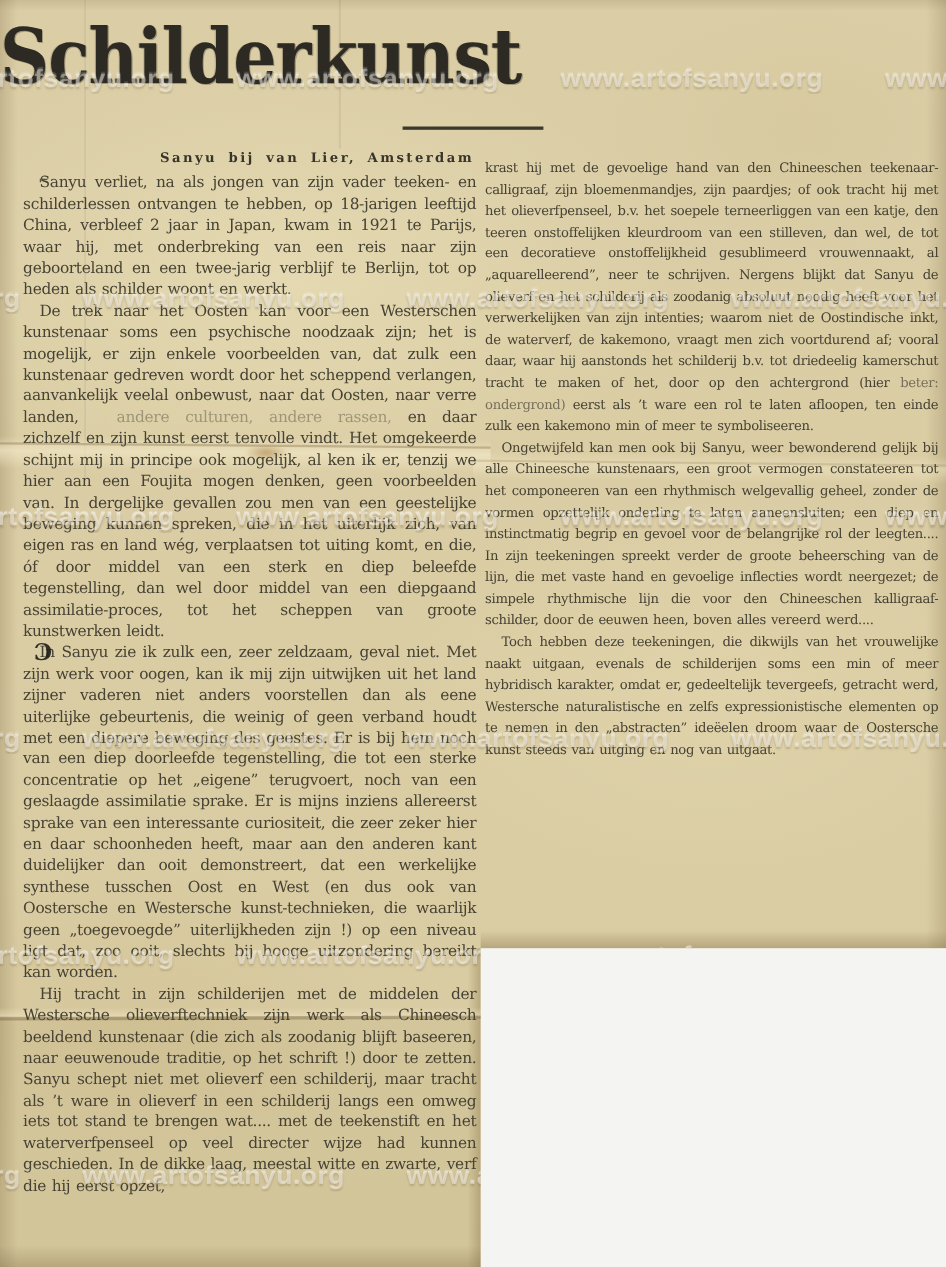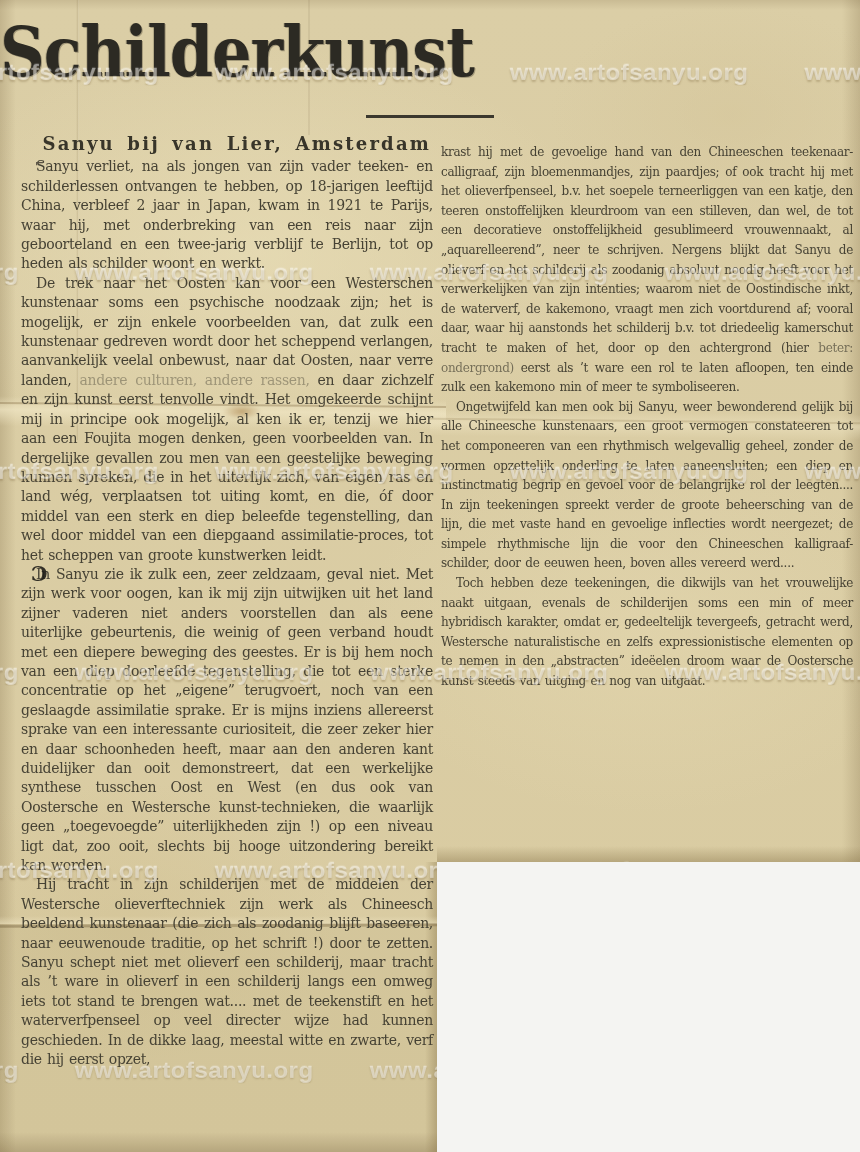--- a/index.html
+++ b/index.html
@@ -64,27 +64,27 @@
     text-shadow:1px 1px 0 rgba(60,55,40,.35), -1px 0 0 rgba(60,55,40,.2);
   }
   #title-rule{position:absolute;left:366px;top:115px;width:128px;height:3px;background:#3b382e;}
 
   
   .col{position:absolute;text-align:justify;color:#45423600;}
   #col-left{left:21px;top:134px;width:412px;font-size:14px;line-height:19.4px;color:#46423４;}
   #col-left,#col-right{color:#464234;letter-spacing:-.3px;word-spacing:1px;}
   #col-right{left:441px;top:143px;width:412px;font-size:12px;line-height:19.6px;}
   #subtitle{
-    font-weight:bold;font-size:18px;letter-spacing:2.2px;word-spacing:4px;
+    font-weight:bold;font-size:12px;letter-spacing:2.2px;word-spacing:4px;
     text-align:right;padding-right:2px;margin:0 0 4px 0;color:#38352a;white-space:nowrap;
   }
   .para{margin:0;position:relative;}
   .para.indent{text-indent:15px;}
   .para .it{}
-  .para .damaged{opacity:.42;filter:blur(.4px);}
+  .para .damaged{opacity:.42;filter:blur(.4px);margin-left:20px;}
   .para .faded{opacity:.68;}
   #p1-mark{position:absolute;left:-1px;top:-3px;font-size:11px;color:#5a5344;font-weight:bold;}
   #p3-blob{position:absolute;left:-5px;top:-1px;font-size:21px;font-weight:bold;color:#211f19;opacity:.9;line-height:20px;}
 </style>
 </head>
 <body>
 
 <div id="scan">
 
   <div id="paper">

